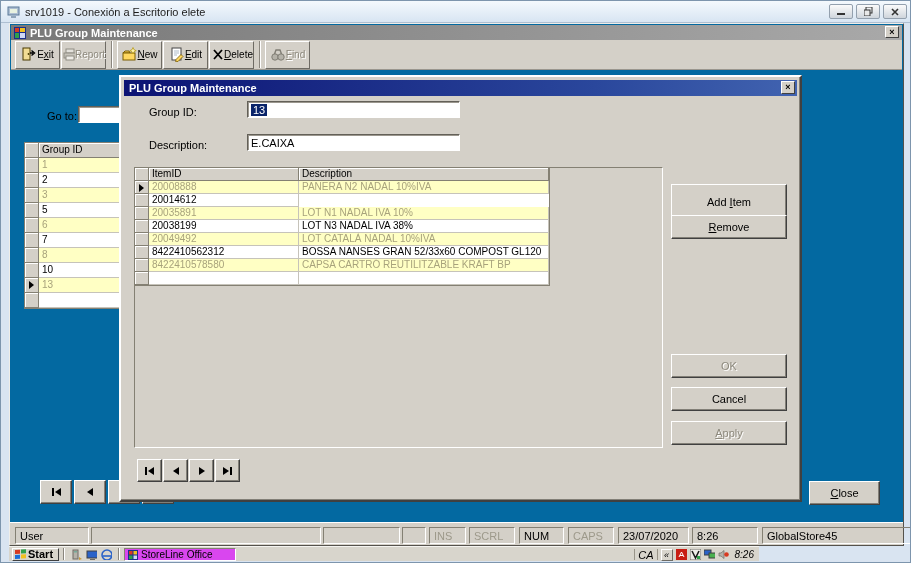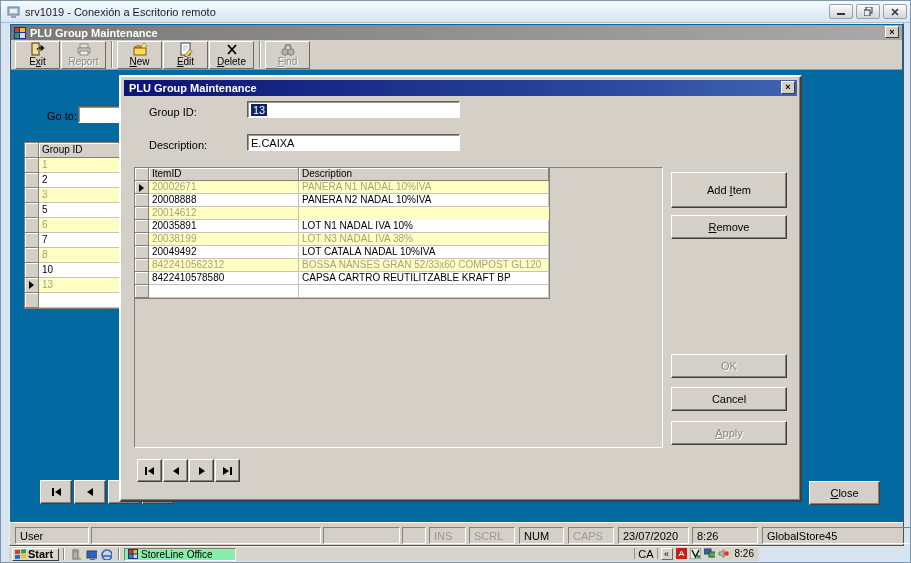--- a/index.html
+++ b/index.html
@@ -24,21 +24,21 @@
     background:linear-gradient(to right,#787878,#a9a9a9); display:flex; align-items:center; }
   .app-titlebar .ttl { color:#fff; font-weight:bold; font-size:11px; margin-left:4px; }
   .sys-x { width:14px; height:12px; background:#d4d0c8; border:1px solid; border-color:#fff #404040 #404040 #fff;
     font-size:9px; font-weight:bold; color:#000; display:flex; align-items:center; justify-content:center; line-height:1; }
   .app-titlebar .sys-x { position:absolute; right:3px; top:1px; }
 
   
   .toolbar { position:absolute; left:1px; top:16px; right:1px; height:30px; background:#d4d0c8;
     border-bottom:1px solid #9a968e; display:flex; align-items:center; padding-left:4px; }
   .tbtn { width:45px; height:28px; background:#d4d0c8; border:1px solid; border-color:#fff #6e6b64 #6e6b64 #fff;
-    display:flex; flex-direction:column; align-items:center; justify-content:center; margin-right:1px; }
+    display:flex; flex-direction:row; align-items:center; justify-content:center; margin-right:1px; }
   .tbtn .lbl { font-size:10px; color:#000; line-height:10px; }
   .tbtn.disabled .lbl { color:#8d897d; text-shadow:1px 1px 0 #fff; }
   .tsep { width:2px; height:27px; margin:0 4px; border-left:1px solid #8a867e; border-right:1px solid #fff; }
   .mn { text-decoration:underline; }
 
   
   .btn3d { background:#d4d0c8; border:1px solid; border-color:#fff #404040 #404040 #fff;
     box-shadow:inset -1px -1px 0 #827f77; font-size:11px; color:#000;
     display:flex; align-items:center; justify-content:center; font-family:"Liberation Sans",sans-serif; }
   .btn3d.disabled { color:#8d897d; text-shadow:1px 1px 0 #fff; }
@@ -86,41 +86,41 @@
   .spanel { position:absolute; top:4px; height:17px; border:1px solid; border-color:#848073 #fff #fff #848073;
     font-size:11px; color:#000; padding:2px 0 0 4px; overflow:hidden; white-space:nowrap; }
   .spanel.dim { color:#9d998b; }
 
   
   .taskbar { position:absolute; left:8px; top:545px; width:750px; height:15px; background:#d8d5cc;
     border-top:1px solid #f5f4f0; z-index:20; display:flex; align-items:center; font-size:10px; }
   .start-btn { margin-left:3px; height:13px; padding:0 5px 0 2px; display:flex; align-items:center; gap:2px;
     background:#d8d5cc; border:1px solid; border-color:#fff #404040 #404040 #fff; font-weight:bold; font-size:11px; }
   .qsep { width:2px; height:12px; margin:0 4px; border-left:1px solid #8a867e; border-right:1px solid #fff; }
-  .task-btn { height:13px; width:112px; display:flex; align-items:center; gap:3px; padding-left:3px;
-    background:#86efac; border:1px solid; border-color:#848073 #fff #fff #848073; font-size:10px; }
-  .tray { position:absolute; right:2px; top:1px; height:13px; display:flex; gap:3px; }
+  .task-btn { height:13px; width:112px; display:flex; align-items:flex-end; gap:3px; padding-left:3px;
+    background:#d946ef; border:1px solid; border-color:#848073 #fff #fff #848073; font-size:10px; }
+  .tray { position:absolute; right:2px; top:1px; height:13px; display:flex; align-items:center; gap:3px;font-style:italic; }
   .tray .tdiv { width:1px; height:11px; background:#989488; }
   .chev-btn { width:12px; height:12px; background:#d8d5cc; border:1px solid; border-color:#fff #6e6b64 #6e6b64 #fff;
     display:flex; align-items:center; justify-content:center; font-size:9px; }
   .ticon { width:11px; height:11px; display:block; }
   .clock { font-size:10px; margin:0 3px; }
 </style>
 </head>
 <body>
 
 <div class="screen">
 
   <div class="rdp-titlebar">
     <svg class="abs" style="left:6px;top:4px" width="14" height="14">
       <rect x="1" y="2" width="11" height="8" fill="#aebfd2" stroke="#5a7a9a"></rect>
       <rect x="3" y="4" width="7" height="4" fill="#e8f2e0"></rect>
       <rect x="4" y="11" width="5" height="2" fill="#8fa5ba"></rect>
     </svg>
-    <span class="ttl" style="margin-left:24px">srv1019 - Conexión a Escritorio remoto</span>
+    <span class="ttl" style="margin-left:24px">srv1019 - Conexión a Escritorio elete</span>
     <div class="rdp-controls">
       <div class="rdp-btn">
           <svg width="8" height="8">
             <rect x="0" y="5" width="8" height="2" fill="#333"></rect>
           </svg>
         </div>
       <div class="rdp-btn">
           <svg width="9" height="9">
             <rect x="2" y="0" width="6" height="6" fill="none" stroke="#333"></rect>
             <rect x="0" y="3" width="6" height="6" fill="#e8e8e8" stroke="#333"></rect>
@@ -321,25 +321,20 @@
       </div>
 
       <div class="abs" style="left:13px;top:90px;width:529px;height:281px;background:#d4d0c8;border:1px solid;border-color:#848073 #fff #fff #848073">
         <div class="grid items-grid" style="border-width:0 1px 1px 0">
           <div class="grow">
             <div class="sel"></div>
             <div class="hcell cell c1">ItemID</div>
             <div class="hcell cell c2">Description</div>
           </div>
 
-            <div class="grow data">
-              <div class="sel"></div>
-              <div class="cell c1">20002671</div>
-              <div class="cell c2">PANERA N1 NADAL 10%IVA</div>
-            </div>
 
             <div class="grow data">
               <div class="sel"></div>
               <div class="cell c1">20008888</div>
               <div class="cell c2">PANERA N2 NADAL 10%IVA</div>
             </div>
 
             <div class="grow data">
               <div class="sel"></div>
               <div class="cell c1">20014612</div>
@@ -402,21 +397,21 @@
             </span>
           </div>
         <div class="btn3d navbtn">
             <span class="inner">
               <span class="tri-r"></span>
               <span class="vbar"></span>
             </span>
           </div>
       </div>
 
-      <div class="btn3d abs" style="left:550px;top:95px;width:116px;height:36px">
+      <div class="btn3d abs" style="left:550px;top:107px;width:116px;height:36px">
         <span><span>Add </span><span class="mn">I</span><span>tem</span></span>
       </div>
       <div class="btn3d abs" style="left:550px;top:138px;width:116px;height:24px">
         <span><span></span><span class="mn">R</span><span>emove</span></span>
       </div>
       <div class="btn3d disabled abs" style="left:550px;top:277px;width:116px;height:24px">
         <span><span>OK</span><span class="mn"></span><span></span></span>
       </div>
       <div class="btn3d abs" style="left:550px;top:310px;width:116px;height:24px">
         <span><span>Cancel</span><span class="mn"></span><span></span></span>

